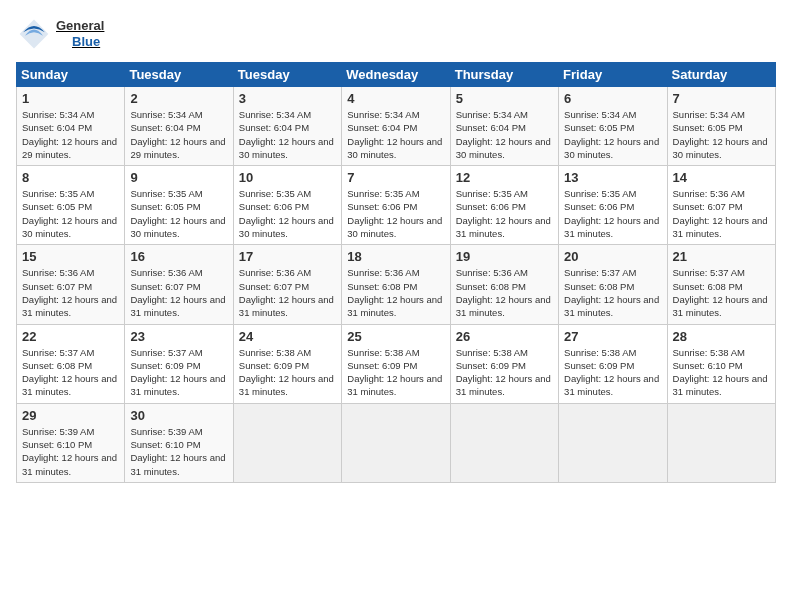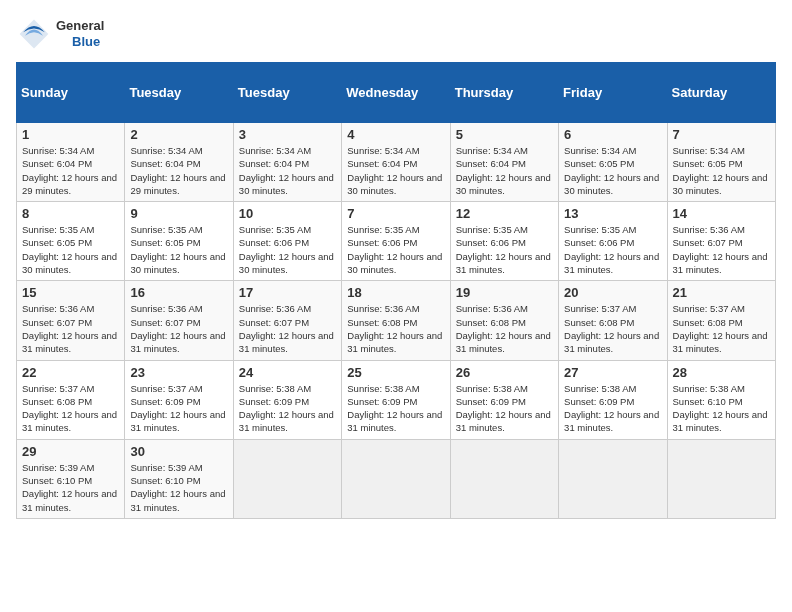--- a/index.html
+++ b/index.html
@@ -13,20 +13,21 @@
     .header-area {
       display: flex;
       justify-content: space-between;
       align-items: flex-start;
       margin-bottom: 10px;
     }
     .logo {
       display: flex;
       align-items: center;
       gap: 4px;
+      text-decoration: underline;
     }
     .logo-text {
       display: flex;
       flex-direction: column;
       font-size: 13px;
       font-weight: bold;
       line-height: 1.2;
     }
     .logo-text .general { color: #333; }
     .logo-text .blue { color: #1a5fa8; padding-left: 16px; }
@@ -50,21 +51,21 @@
     .calendar {
       width: 100%;
       border-collapse: collapse;
       border: 1px solid #ccc;
     }
     .calendar th {
       background: #1a5fa8;
       color: #fff;
       font-size: 13px;
       font-weight: bold;
-      padding: 22px 4px;
+      padding: 4px 4px;
       text-align: left;
       border: 1px solid #1a5fa8;
     }
     .calendar td {
       vertical-align: top;
       border: 1px solid #ccc;
       padding: 4px 5px;
       font-size: 10px;
       color: #333;
       background: #fff;

